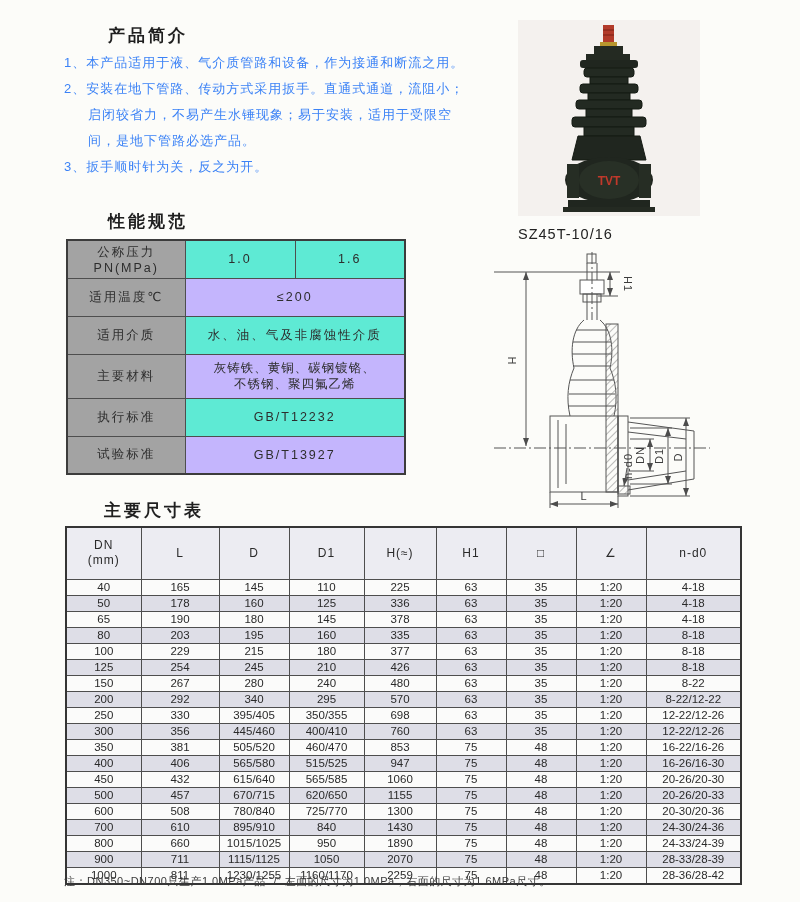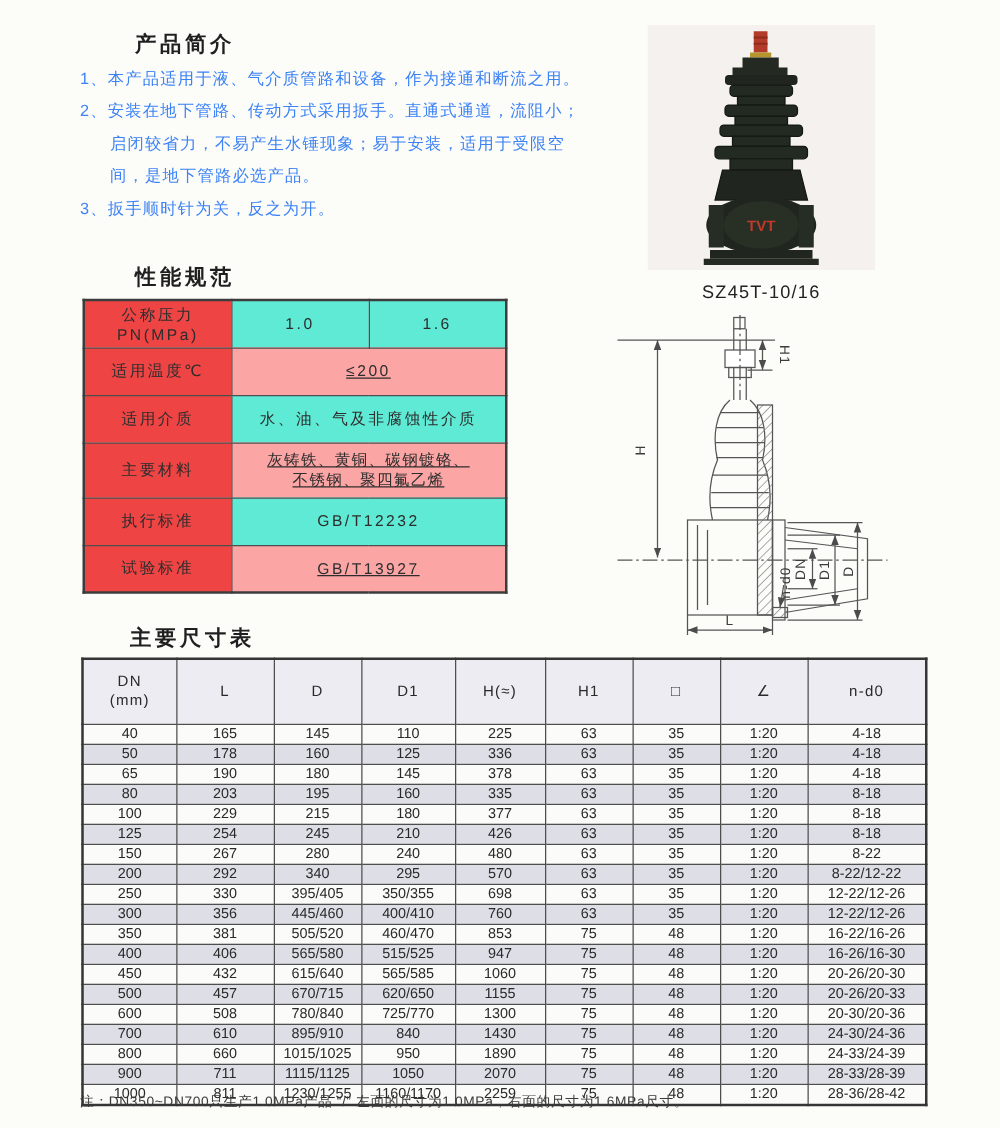--- a/index.html
+++ b/index.html
@@ -30,37 +30,37 @@
     letter-spacing: 1px;
     color: #3b82f6;
     white-space: nowrap;
   }
   .intro-line.indent { padding-left: 24px; }
 
   
   #valve-photo { position: absolute; left: 518px; top: 20px; }
   #model-label {
     position: absolute; left: 518px; top: 226px; width: 182px;
-    text-align: center; font-size: 14.5px; letter-spacing: 1px; color: #222;
+    text-align: left; font-size: 14.5px; letter-spacing: 1px; color: #222;
   }
 
   
   #spec-table {
     position: absolute; left: 66px; top: 239px; width: 338px;
     border-collapse: collapse; table-layout: fixed;
     font-size: 12.5px; color: #2d2d2d;
   }
   #spec-table td {
     border: 1px solid #4e4e4e;
     text-align: center; vertical-align: middle;
     background: #5eead4;
     letter-spacing: 2px;
   }
-  #spec-table td.lbl { background: #ef4444; letter-spacing: 2px; }
-  #spec-table td.shade { background: #fca5a5; text-decoration: underline; }
+  #spec-table td.lbl { background: #a3a3a3; letter-spacing: 2px; }
+  #spec-table td.shade { background: #c4b5fd; }
   #spec-table tr.r { height: 38px; }
   #spec-table tr.r-tall { height: 44px; }
   #spec-table { border: 2px solid #3c3c3c; }
   .two-line div { line-height: 16px; letter-spacing: 1px; }
 
   
   #tech-drawing { position: absolute; left: 486px; top: 250px; }
   #tech-drawing text { font-size: 11px; fill: #3c3c3c; letter-spacing: 1px; }
 
   

